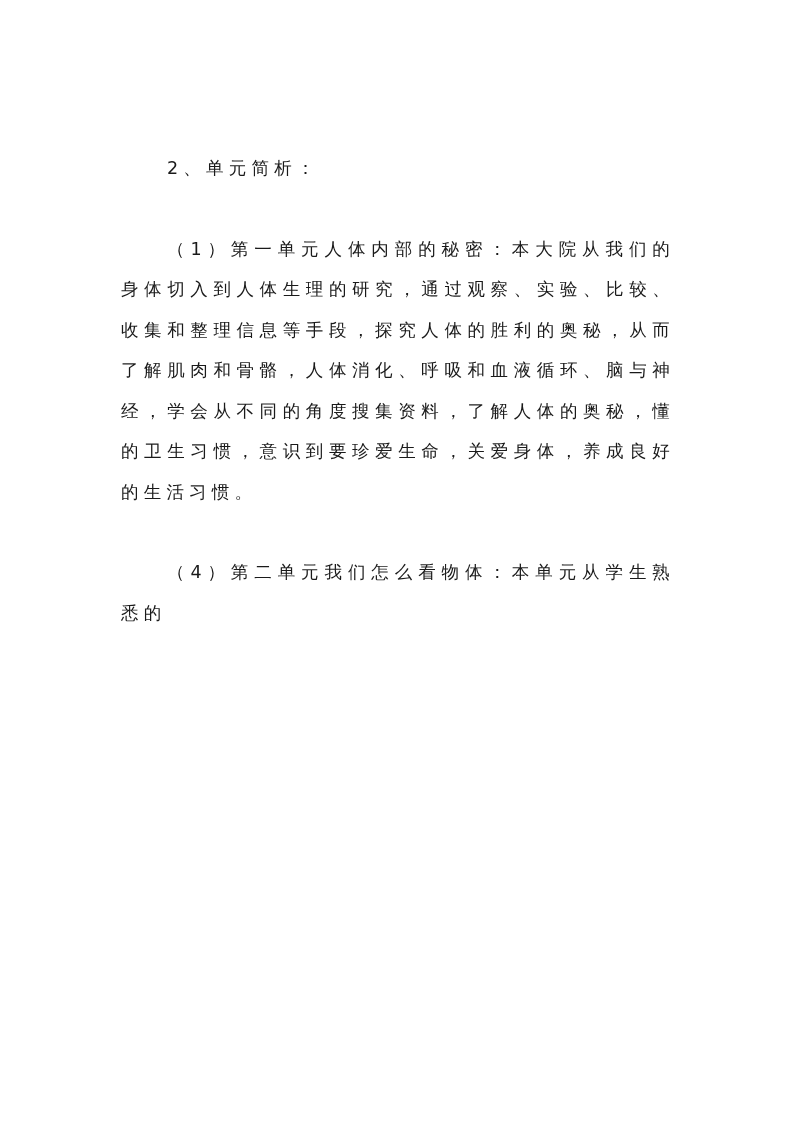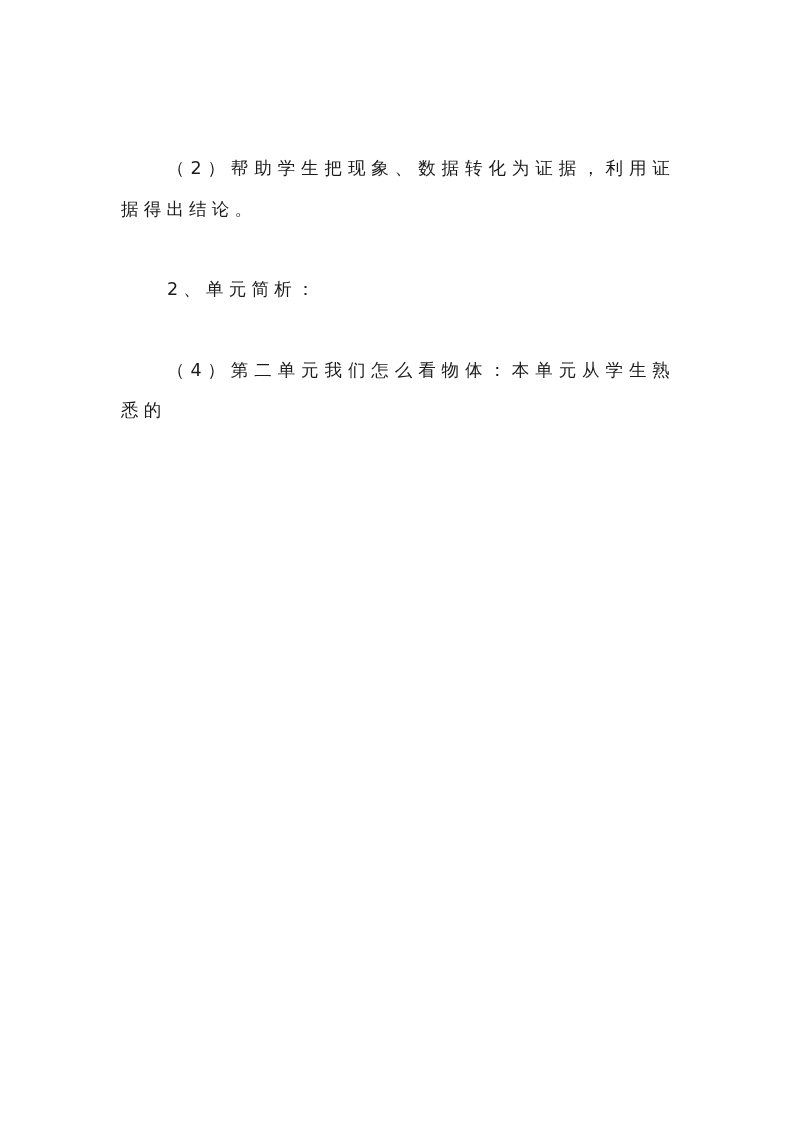--- a/index.html
+++ b/index.html
@@ -38,16 +38,16 @@
       font-size: 17.5px;
       line-height: 40.5px;
       letter-spacing: 5.2px;
       text-indent: 46px;
     }
   </style>
 </head>
 <body>
 
 <div class="page">
-  <p class="para indent">（2）帮助学生把现象、数据转化为证据，利用证据得出结论。</p>
   <p class="heading">2、单元简析：</p>
+  <p class="para indent">（1）第一单元人体内部的秘密：本大院从我们的身体切入到人体生理的研究，通过观察、实验、比较、收集和整理信息等手段，探究人体的胜利的奥秘，从而了解肌肉和骨骼，人体消化、呼吸和血液循环、脑与神经，学会从不同的角度搜集资料，了解人体的奥秘，懂的卫生习惯，意识到要珍爱生命，关爱身体，养成良好的生活习惯。</p>
   <p class="para indent">（4）第二单元我们怎么看物体：本单元从学生熟悉的</p>
 </div>
 
 </body></html>

